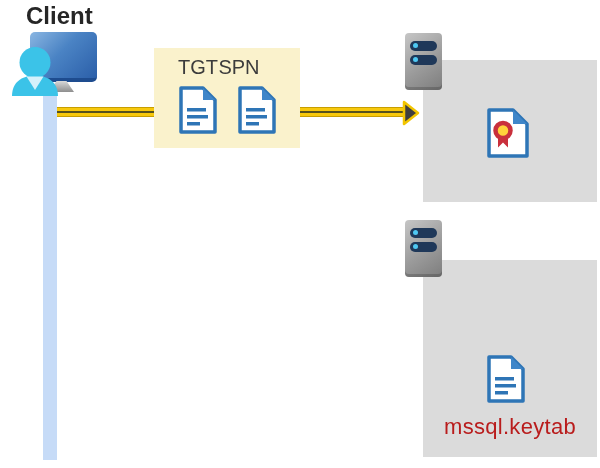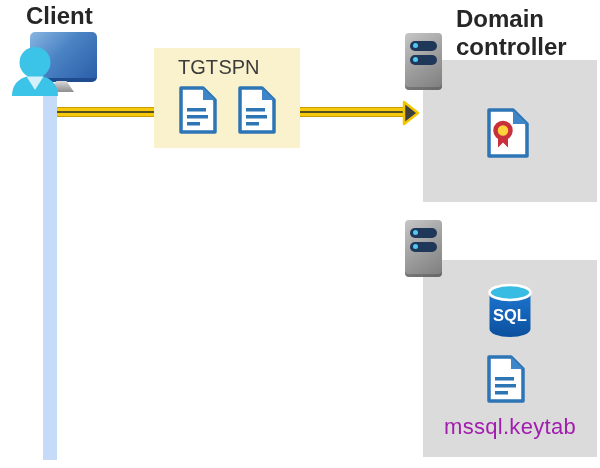--- a/index.html
+++ b/index.html
@@ -6,21 +6,21 @@
   #stage{
     position:relative;width:600px;height:468px;background:#ffffff;overflow:hidden;
     font-family:"Liberation Sans","DejaVu Sans",sans-serif;
     padding-left:14px;
   }
   .abs{position:absolute;}
 
   
   .big-title{font-size:24px;font-weight:bold;color:#262626;line-height:1.15;}
   .small-label{font-size:20px;color:#3C3C3C;text-align:center;}
-  .keytab{font-size:22px;color:#a21caf;text-align:center;letter-spacing:0.3px;}
+  .keytab{font-size:22px;color:#b91c1c;text-align:center;letter-spacing:0.3px;}
 
   
   .gray-panel{background:#DBDBDB;z-index:0;}
   .yellow-box{background:#FAF2CC;z-index:3;}
 
   
   .client-line{left:43px;top:92px;width:14px;height:368px;background:#C6DBF7;z-index:2;}
 
   
   .arrow-shaft{
@@ -111,51 +111,37 @@
   </div>
 
   <div class="abs server" style="left:405px;top:33px;">
     <div class="slot s1">
         <span class="dot"></span>
       </div>
     <div class="slot s2">
         <span class="dot"></span>
       </div>
   </div>
-  <div class="abs big-title" style="left:456px;top:5px;width:140px;z-index:5;">Domain controller</div>
   <div class="abs" style="left:486px;top:107px;width:44px;height:52px;z-index:1;">
     <svg viewBox="0 0 44 52">
       <path d="M3 3 H27 L41 17 V49 H3 Z" fill="#FFFFFF" stroke="#2E75B6" stroke-width="3.5" stroke-linejoin="round"></path>
       <path d="M27 3 V17 H41 Z" fill="#3F86C9"></path>
       <path d="M12 28 L12 40.5 L17 35.5 L22 40.5 L22 28 Z" fill="#C9303C"></path>
       <circle cx="17" cy="23.5" r="7.5" fill="#FFD23B" stroke="#C9303C" stroke-width="4.5"></circle>
     </svg>
   </div>
 
   <div class="abs server" style="left:405px;top:220px;">
     <div class="slot s1">
         <span class="dot"></span>
       </div>
     <div class="slot s2">
         <span class="dot"></span>
       </div>
   </div>
-  <div class="abs" style="left:487px;top:283px;width:46px;height:56px;z-index:1;">
-    <svg viewBox="0 0 46 56">
-      <defs>
-        <linearGradient id="sqlg" x1="0" y1="0" x2="0" y2="1">
-          <stop offset="0" stop-color="#1B76CE"></stop>
-            <stop offset="1" stop-color="#0D4F9E"></stop>
-        </linearGradient>
-      </defs>
-      <path d="M2.5 9.5 V46 a20.5 8 0 0 0 41 0 V9.5 Z" fill="url(#sqlg)"></path>
-      <ellipse cx="23" cy="9.5" rx="20.5" ry="7.5" fill="#38BCE4" stroke="#FFFFFF" stroke-width="2.6"></ellipse>
-      <text x="23" y="38" text-anchor="middle" font-size="16.5" font-weight="bold" fill="#FFFFFF">SQL</text>
-    </svg>
-  </div>
   <div class="abs" style="left:486px;top:354px;width:40px;height:50px;z-index:1;">
     <svg viewBox="0 0 40 50">
       <path d="M3 3 H25 L37 15 V47 H3 Z" fill="#FFFFFF" stroke="#2E75B6" stroke-width="3.5" stroke-linejoin="round"></path>
       <path d="M25 3 V15 H37 Z" fill="#3F86C9"></path>
       <rect x="9" y="23" width="19" height="3.5" fill="#2E75B6"></rect>
       <rect x="9" y="30" width="21" height="3.5" fill="#2E75B6"></rect>
       <rect x="9" y="37" width="13" height="3.5" fill="#2E75B6"></rect>
     </svg>
   </div>
   <div class="abs keytab" style="left:423px;top:414px;width:174px;z-index:1;">mssql.keytab</div>

